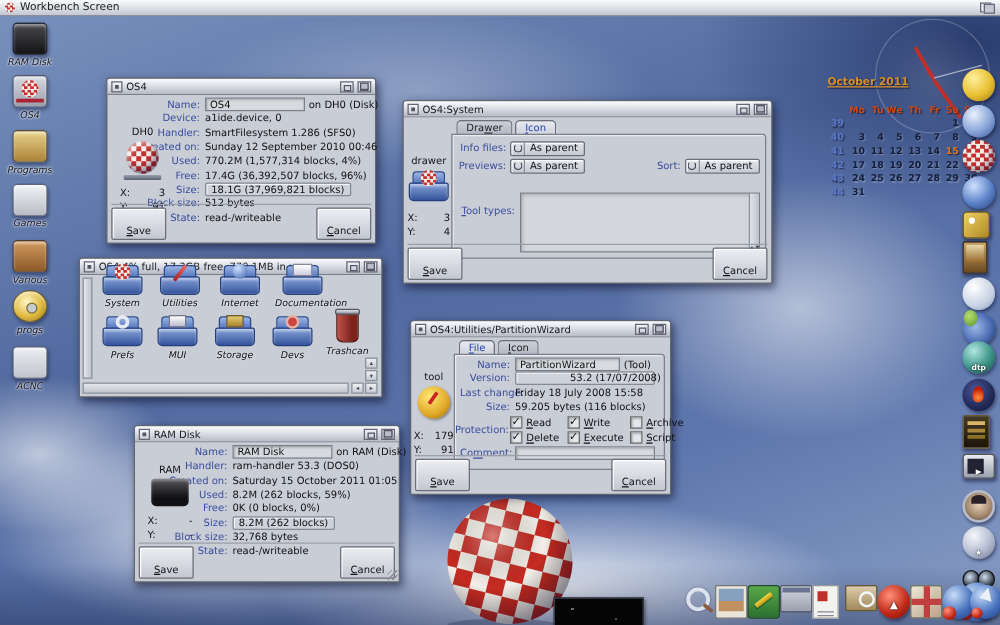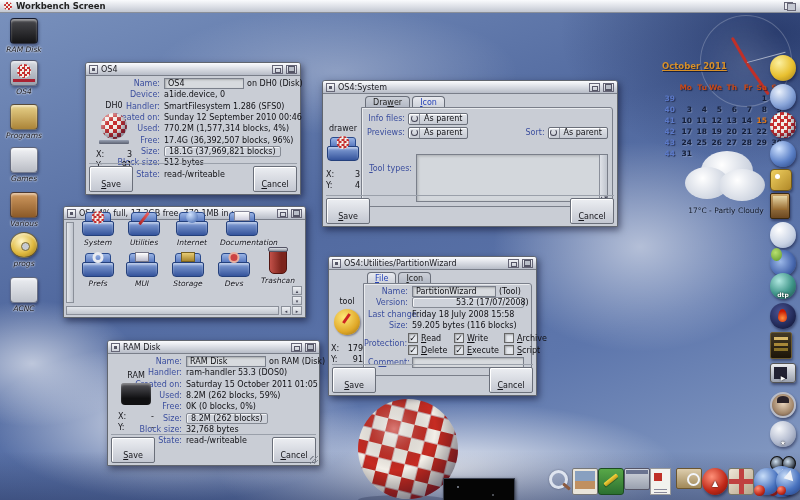--- a/index.html
+++ b/index.html
@@ -1,21 +1,21 @@
 <!DOCTYPE html>
 <html><head>
 <meta charset="utf-8">
 <style>
   html,body{margin:0;padding:0;background:#333;}
   *{box-sizing:border-box;font-family:"DejaVu Sans",sans-serif;}
   .screen{position:relative;width:800px;height:500px;overflow:hidden;background:#6b87b8;}
 
   
   .menubar{position:absolute;left:0;top:0;right:0;height:13px;display:flex;align-items:center;gap:4px;
-    padding:0 4px;background:linear-gradient(#fafbfd,#dcdfe6 55%,#c2c7d1);border-bottom:1px solid #8a8f99;z-index:50;font-weight:bold;}
+    padding:0 4px;background:linear-gradient(#fafbfd,#dcdfe6 55%,#c2c7d1);border-bottom:1px solid #8a8f99;z-index:50;}
   .mb-icon{width:8px;height:8px;border-radius:50%;background:conic-gradient(#c62f2f 25%,#f2efe9 0 50%,#c62f2f 0 75%,#f2efe9 0);background-size:4px 4px;}
   .mb-title{flex:1;font-size:8.5px;color:#222;}
   .mb-depth{position:relative;width:12px;height:9px;}
   .mb-depth::before{content:"";position:absolute;left:0;top:0;width:7px;height:6px;border:1px solid #667;background:#e8eaef;}
   .mb-depth::after{content:"";position:absolute;right:0;bottom:0;width:7px;height:6px;border:1px solid #667;background:#c4c8d2;}
 
   
   .desktop{position:absolute;left:0;top:13px;right:0;bottom:0;
     background:
       linear-gradient(rgba(0,0,0,0) 90%, rgba(18,28,66,.38)),
@@ -246,28 +246,20 @@
           <div class="calrow"><div class="cal-wk" style="display: inline-block;"></div><div class="cal-wd" style="display: inline-block;">Mo</div><div class="cal-wd" style="display: inline-block;">Tu</div><div class="cal-wd" style="display: inline-block;">We</div><div class="cal-wd" style="display: inline-block;">Th</div><div class="cal-wd" style="display: inline-block;">Fr</div><div class="cal-wd" style="display: inline-block;">Sa</div><div class="cal-wd" style="display: inline-block;">Su</div></div>
           <div class="calrow"><div class="cal-wk" style="display: inline-block;">39</div><div class="cal-day" style="display: inline-block;"></div><div class="cal-day" style="display: inline-block;"></div><div class="cal-day" style="display: inline-block;"></div><div class="cal-day" style="display: inline-block;"></div><div class="cal-day" style="display: inline-block;"></div><div class="cal-day" style="display: inline-block;">1</div><div class="cal-day" style="display: inline-block;">2</div></div>
           <div class="calrow"><div class="cal-wk" style="display: inline-block;">40</div><div class="cal-day" style="display: inline-block;">3</div><div class="cal-day" style="display: inline-block;">4</div><div class="cal-day" style="display: inline-block;">5</div><div class="cal-day" style="display: inline-block;">6</div><div class="cal-day" style="display: inline-block;">7</div><div class="cal-day" style="display: inline-block;">8</div><div class="cal-day" style="display: inline-block;">9</div></div>
           <div class="calrow"><div class="cal-wk" style="display: inline-block;">41</div><div class="cal-day" style="display: inline-block;">10</div><div class="cal-day" style="display: inline-block;">11</div><div class="cal-day" style="display: inline-block;">12</div><div class="cal-day" style="display: inline-block;">13</div><div class="cal-day" style="display: inline-block;">14</div><div class="cal-day today" style="display: inline-block;">15</div><div class="cal-day" style="display: inline-block;">16</div></div>
           <div class="calrow"><div class="cal-wk" style="display: inline-block;">42</div><div class="cal-day" style="display: inline-block;">17</div><div class="cal-day" style="display: inline-block;">18</div><div class="cal-day" style="display: inline-block;">19</div><div class="cal-day" style="display: inline-block;">20</div><div class="cal-day" style="display: inline-block;">21</div><div class="cal-day" style="display: inline-block;">22</div><div class="cal-day" style="display: inline-block;">23</div></div>
           <div class="calrow"><div class="cal-wk" style="display: inline-block;">43</div><div class="cal-day" style="display: inline-block;">24</div><div class="cal-day" style="display: inline-block;">25</div><div class="cal-day" style="display: inline-block;">26</div><div class="cal-day" style="display: inline-block;">27</div><div class="cal-day" style="display: inline-block;">28</div><div class="cal-day" style="display: inline-block;">29</div><div class="cal-day" style="display: inline-block;">30</div></div>
           <div class="calrow"><div class="cal-wk" style="display: inline-block;">44</div><div class="cal-day" style="display: inline-block;">31</div><div class="cal-day" style="display: inline-block;"></div><div class="cal-day" style="display: inline-block;"></div><div class="cal-day" style="display: inline-block;"></div><div class="cal-day" style="display: inline-block;"></div><div class="cal-day" style="display: inline-block;"></div><div class="cal-day" style="display: inline-block;"></div></div>
         </div>
     </div>
 
-    <div class="weather">
-      <div class="puffs">
-        <span class="puff p1"></span>
-          <span class="puff p2"></span>
-          <span class="puff p3"></span>
-      </div>
-      <div class="wtext">17°C - Partly Cloudy</div>
-    </div>
 
     <div id="desktop-icons">
         <div class="dicon" style="top: 5px;">
           <div class="dimg dt-ram"></div>
           <div class="dlabel">RAM Disk</div>
         </div>
         <div class="dicon" style="top: 47px;">
           <div class="dimg dt-boing"></div>
           <div class="dlabel">OS4</div>
         </div>

